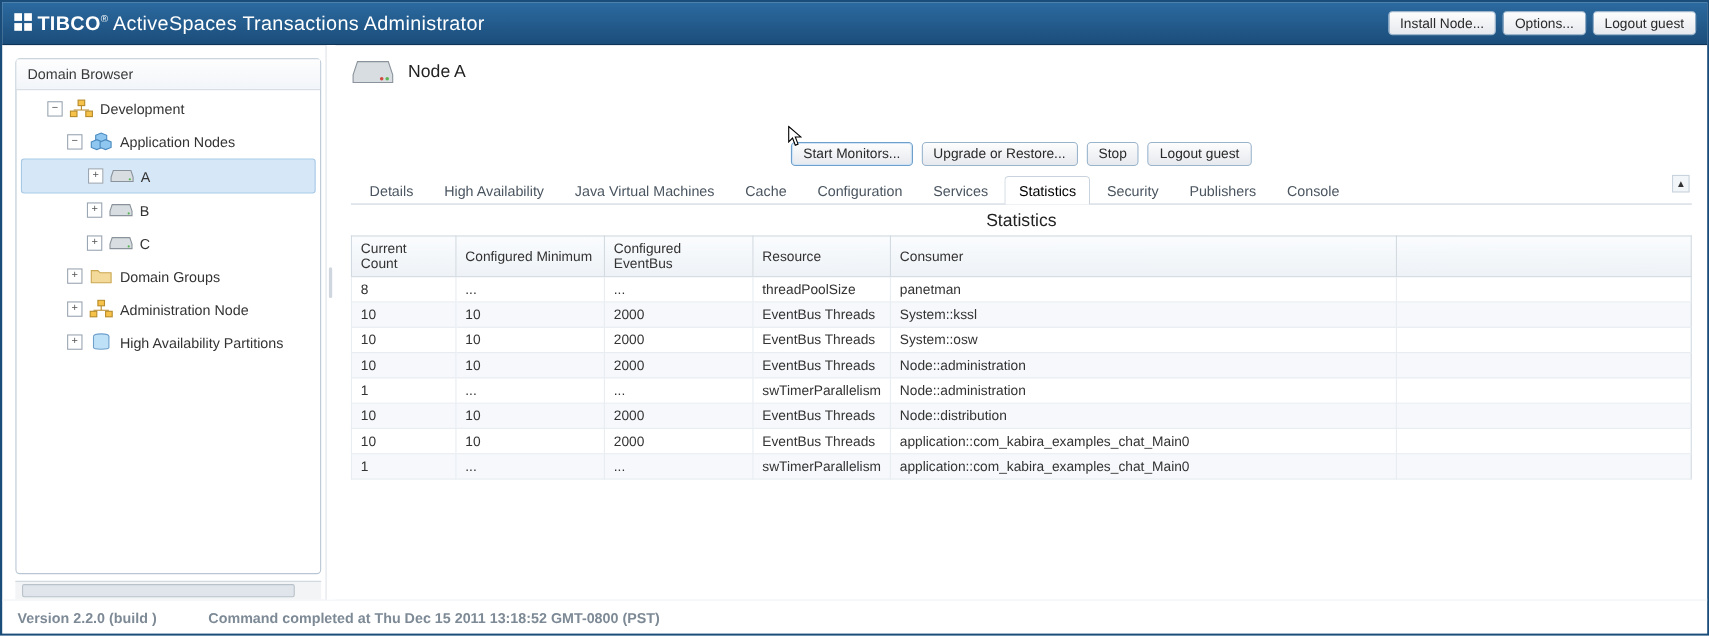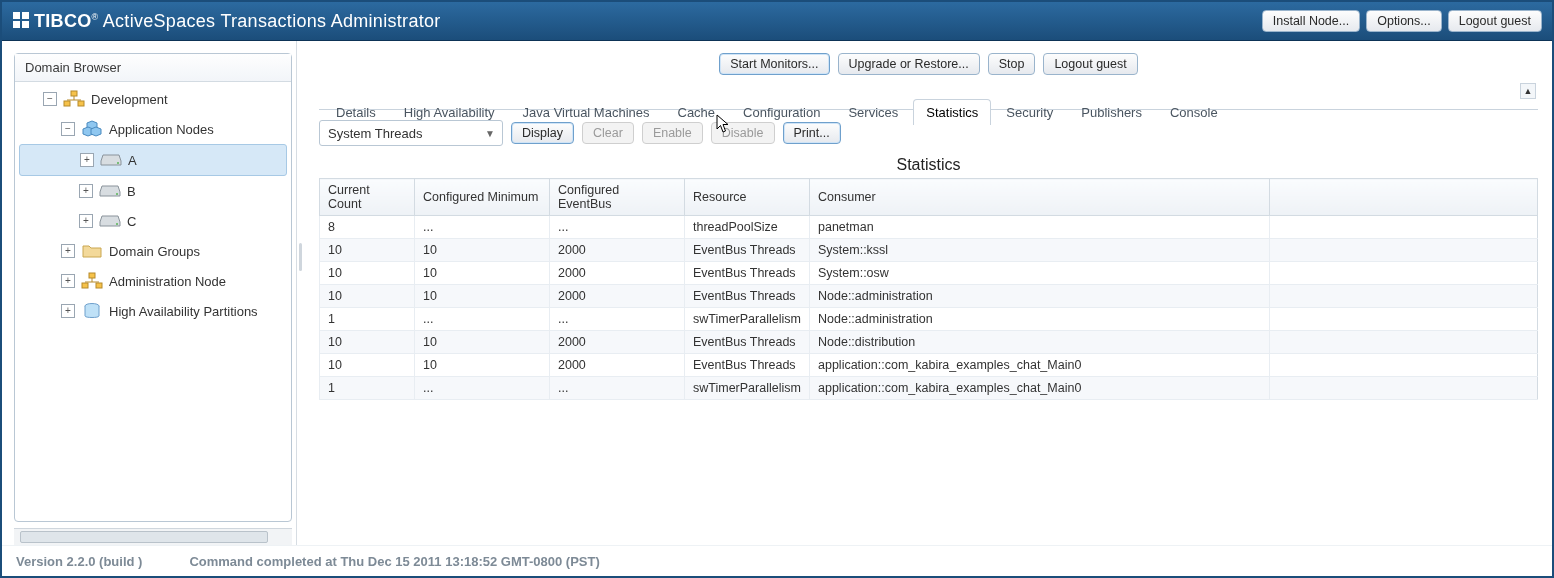--- a/index.html
+++ b/index.html
@@ -212,21 +212,21 @@
   }
   .tab {
     padding: 5px 12px;
     font-size: 13px;
     color: #3a3a3a;
     border: 1px solid transparent;
     border-bottom: none;
     border-radius: 4px 4px 0 0;
     cursor: pointer;
     position: relative;
-    top: 16px;
+    top: 1px;
   }
   .tab.active {
     background: #fff;
     border-color: #c9d3dd;
     color: #000;
   }
   .tab.inactive { color: #4a5560; }
   .tab-scroll-arrow {
     position: absolute;
     right: 2px;
@@ -444,20 +444,30 @@
         </div>
       </div>
       <div class="left-scroll">
         <div class="left-scroll-thumb"></div>
       </div>
     </div>
 
     <div class="split-handle"></div>
 
     <div class="main">
+      <div class="page-title-row">
+        <span class="node-icon-big">
+          <svg width="40" height="26" viewBox="0 0 40 26">
+              <path d="M6 3 L34 3 L38 15 L38 22 L2 22 L2 15 Z" fill="#d8dde1" stroke="#8a939b"></path>
+              <circle cx="33" cy="18.5" r="1.6" fill="#5ab556"></circle>
+              <circle cx="28" cy="18.5" r="1.6" fill="#d04a3f"></circle>
+            </svg>
+        </span>
+        <span class="page-title">Node A</span>
+      </div>
 
       <div class="action-row">
         <button class="btn btn-blue">Start Monitors...</button>
         <button class="btn">Upgrade or Restore...</button>
         <button class="btn">Stop</button>
         <button class="btn">Logout guest</button>
       </div>
 
       <div class="tabs">
         <div class="tab inactive">Details</div>
@@ -466,31 +476,20 @@
         <div class="tab inactive">Cache</div>
         <div class="tab inactive">Configuration</div>
         <div class="tab inactive">Services</div>
         <div class="tab active">Statistics</div>
         <div class="tab inactive">Security</div>
         <div class="tab inactive">Publishers</div>
         <div class="tab inactive">Console</div>
         <div class="tab-scroll-arrow">▲</div>
       </div>
 
-      <div class="toolbar">
-        <div class="combo">
-          <span>System Threads</span>
-          <span class="combo-arrow">▼</span>
-        </div>
-        <button class="btn btn-blue">Display</button>
-        <button class="btn btn-disabled">Clear</button>
-        <button class="btn btn-disabled">Enable</button>
-        <button class="btn btn-disabled">Disable</button>
-        <button class="btn btn-blue">Print...</button>
-      </div>
 
       <div class="section-title">Statistics</div>
 
       <table class="tbl">
         <colgroup>
           <col style="width:95px">
           <col style="width:135px">
           <col style="width:135px">
           <col style="width:125px">
           <col style="width:460px">

